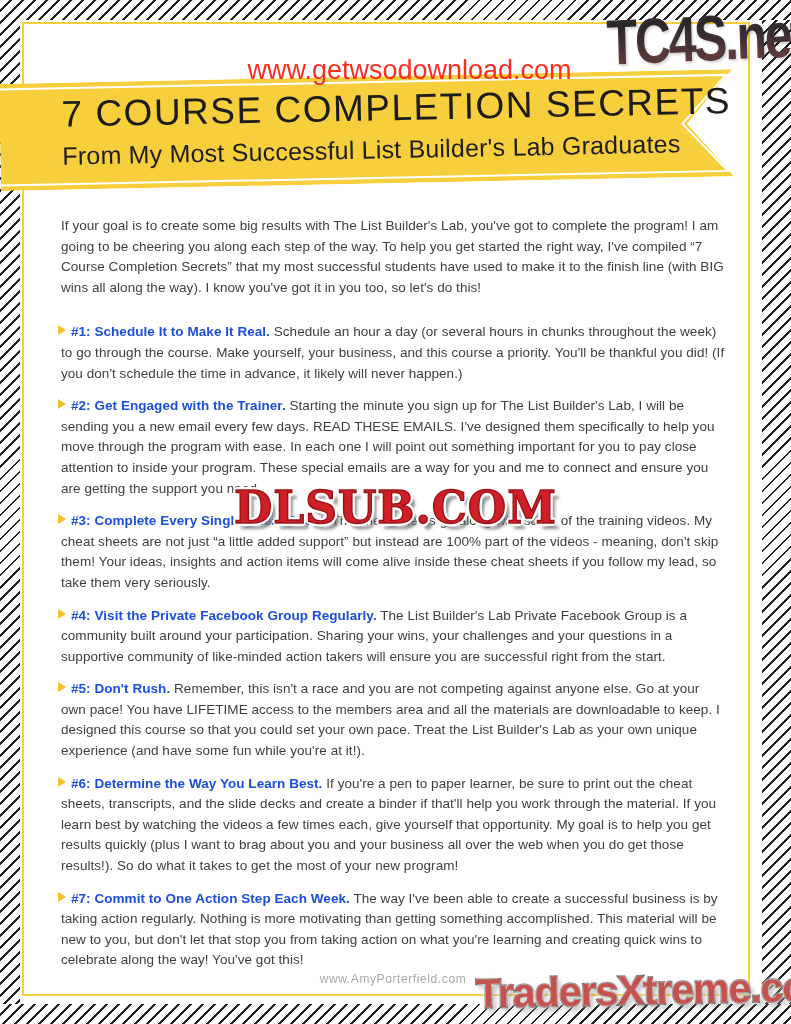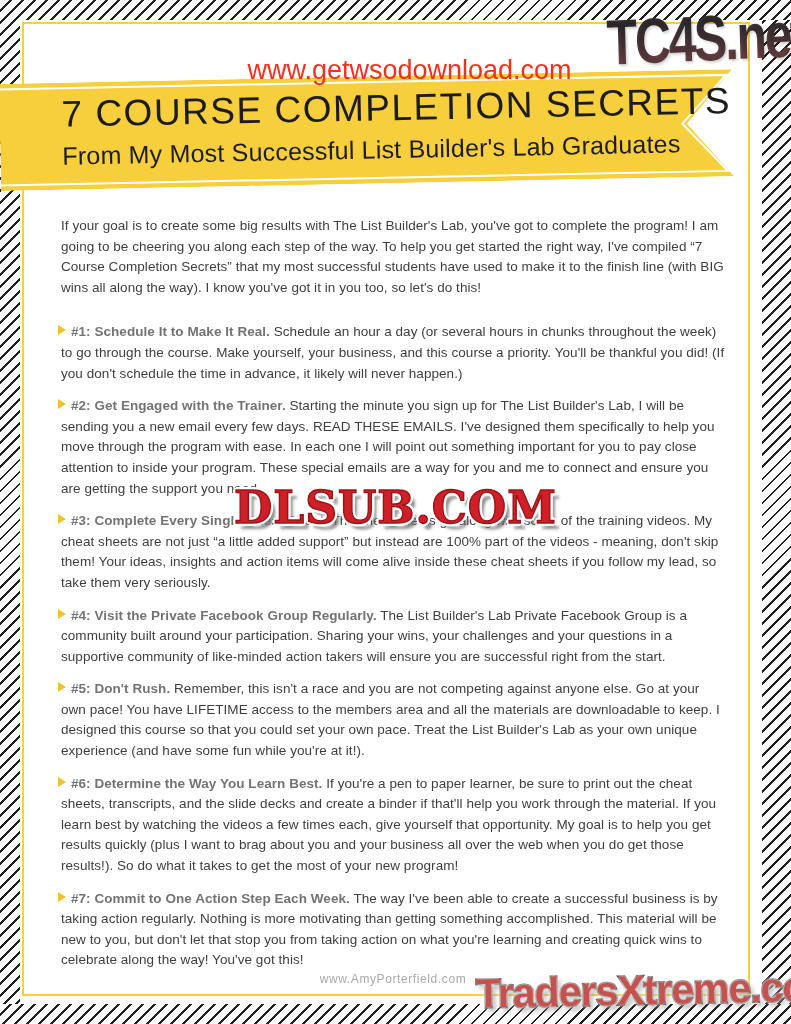--- a/index.html
+++ b/index.html
@@ -39,21 +39,21 @@
   .ribbon svg{position:absolute;left:0;top:0;}
   .ribbon .rtext{position:relative;padding:11px 0 0 62px;}
   .rtitle{font-size:37px;letter-spacing:1.5px;color:#1c1c1c;font-weight:400;line-height:1.15;}
   .rsub{font-size:25px;color:#1d1d1d;font-weight:400;margin-top:5px;letter-spacing:.2px;}
 
   
   .content{position:absolute;left:61px;top:216px;width:664px;z-index:3;
            font-size:13.5px;line-height:20.6px;color:#3e3e3e;letter-spacing:.05px;}
   .content p{margin:0 0 12px 0;}
   .content p.intro{margin-bottom:24px;}
-  .lead{font-weight:700;color:#737373;}
+  .lead{font-weight:700;color:#1d4ed8;}
   .tri{display:inline-block;width:0;height:0;border-left:8px solid #F2C12E;
        border-top:5px solid transparent;border-bottom:5px solid transparent;
        margin:0 5px 1px -3px;}
 
   
   .dlsub{position:absolute;left:50%;top:482px;transform:translateX(-50%);z-index:8;
          font-family:"DejaVu Serif",serif;font-weight:700;font-size:44px;letter-spacing:1px;
          color:#ce2026;-webkit-text-stroke:1.4px #9e1117;
          text-shadow:-3px 0 0 #fff,3px 0 0 #fff,0 -3px 0 #fff,0 3px 0 #fff,
                      -2px -2px 0 #fff,2px -2px 0 #fff,-2px 2px 0 #fff,2px 2px 0 #fff,

